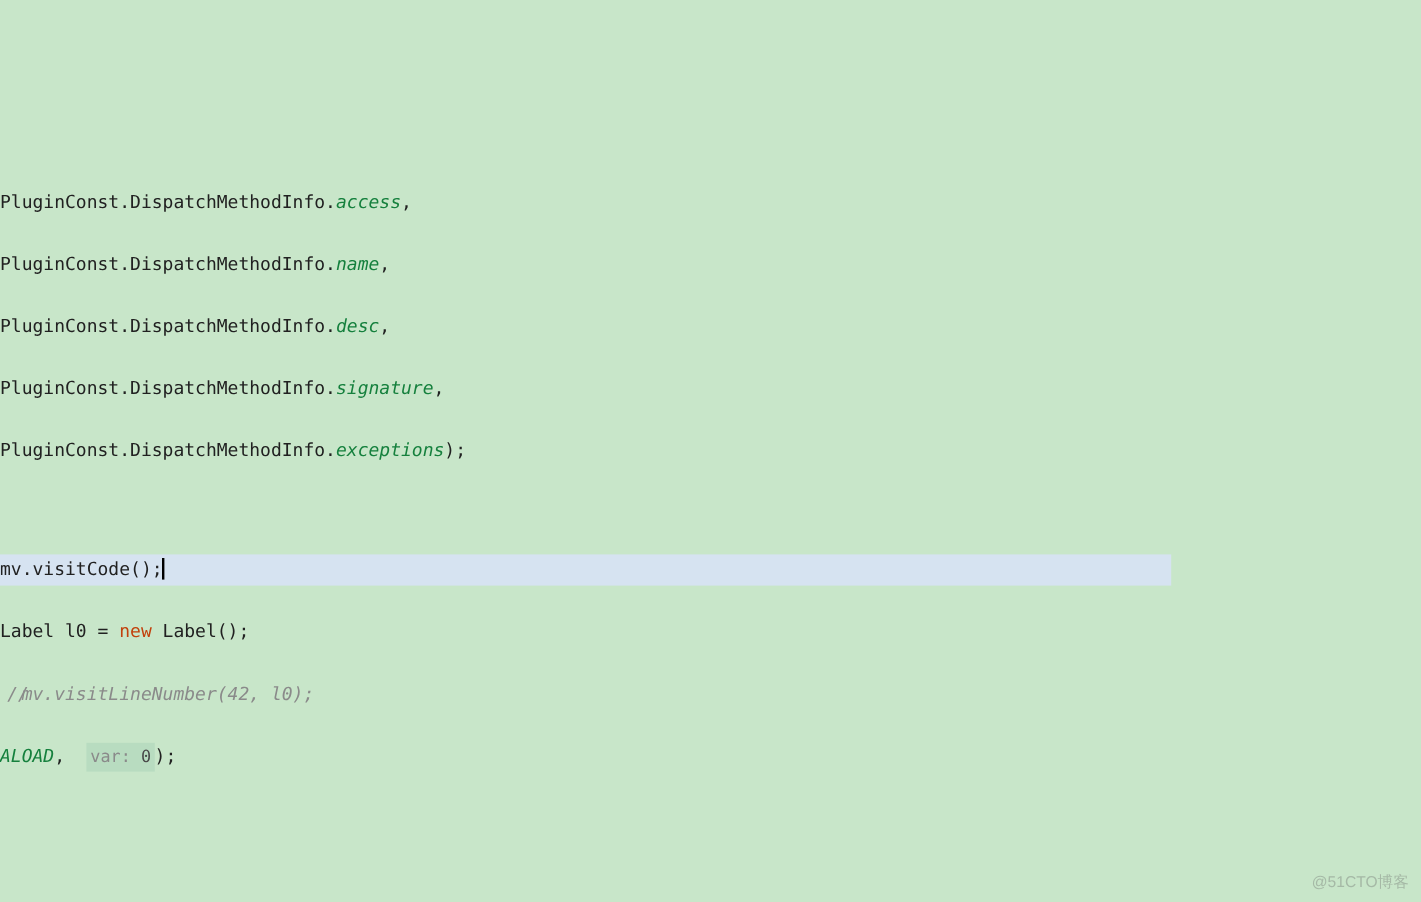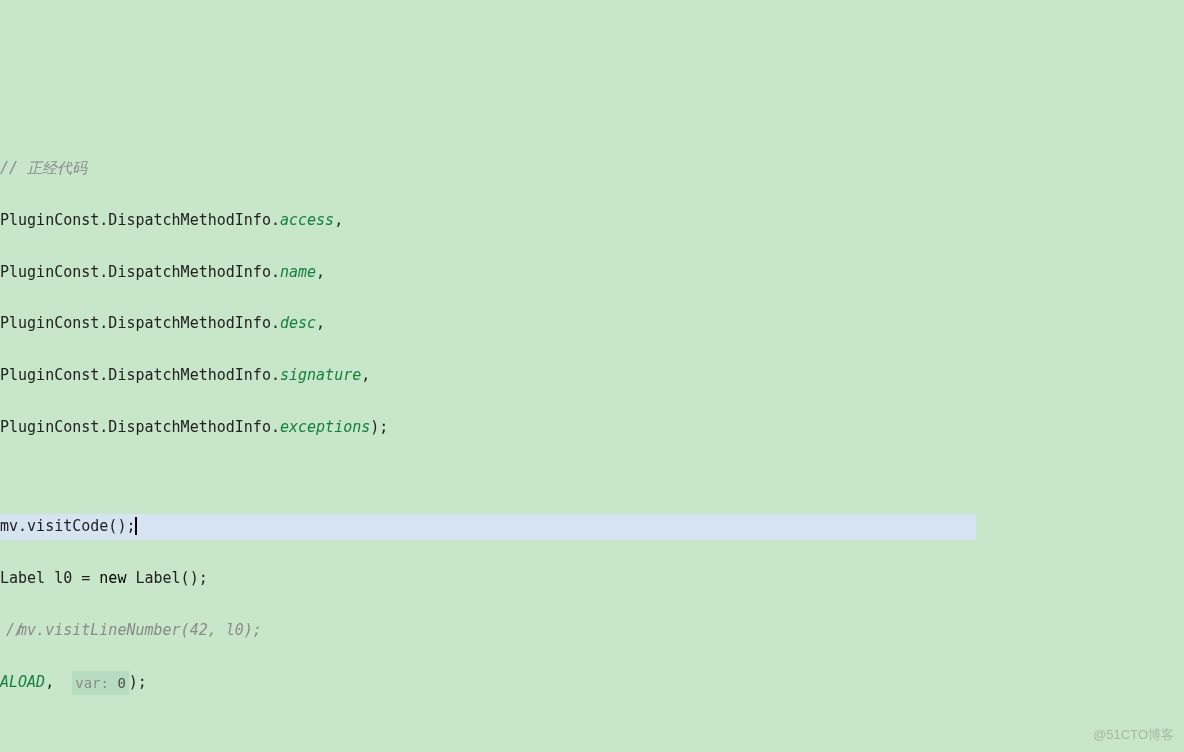--- a/index.html
+++ b/index.html
@@ -31,21 +31,21 @@
   font-style: italic;
 }
 .highlight-line {
   background: #d6e3f1;
   width: 976px;
   margin-top: 47px;
 }
 .tok { color: #212121; }
 .comment { color: #8a8a8a; font-style: italic; }
 .italic-field { color: #15803d; font-style: italic; }
-.keyword { color: #000000; }
+.keyword { color: #c2410c; }
 .hint {
   background: #b8dcc0;
   color: #8a8a8a;
   padding: 0 3px;
   border-radius: 0;
   font-size: 14px;
 }
 .hintv { color: #4a4a4a; }
 .cursor {
   border-left: 2px solid #000;
@@ -64,21 +64,20 @@
 }
 .content { position: relative; z-index: 1; }
 </style>
 </head>
 <body>
 
 
 
 <div class="code-area">
 <div class="content">
-<div class="line">        <span class="comment">// 正经代码</span></div>
 <div class="line">                <span class="tok">PluginConst.DispatchMethodInfo.</span><span class="italic-field">access</span><span class="tok">,</span></div>
 <div class="line">                <span class="tok">PluginConst.DispatchMethodInfo.</span><span class="italic-field">name</span><span class="tok">,</span></div>
 <div class="line">                <span class="tok">PluginConst.DispatchMethodInfo.</span><span class="italic-field">desc</span><span class="tok">,</span></div>
 <div class="line">                <span class="tok">PluginConst.DispatchMethodInfo.</span><span class="italic-field">signature</span><span class="tok">,</span></div>
 <div class="line">                <span class="tok">PluginConst.DispatchMethodInfo.</span><span class="italic-field">exceptions</span><span class="tok">);</span></div>
 <div class="line highlight-line">        <span class="tok">mv.visitCode();</span><span class="cursor"></span></div>
 <div class="line">        <span class="tok">Label l0 = </span><span class="keyword">new</span><span class="tok"> Label();</span></div>
 <div class="line"><span class="gutter-comment">//</span>        <span class="comment">  mv.visitLineNumber(42, l0);</span></div>
 <div class="line">        <span class="italic-field">ALOAD</span><span class="tok">,  </span><span class="hint"><span>var:</span><span class="hintv"> 0</span></span><span class="tok">);</span></div>
 

